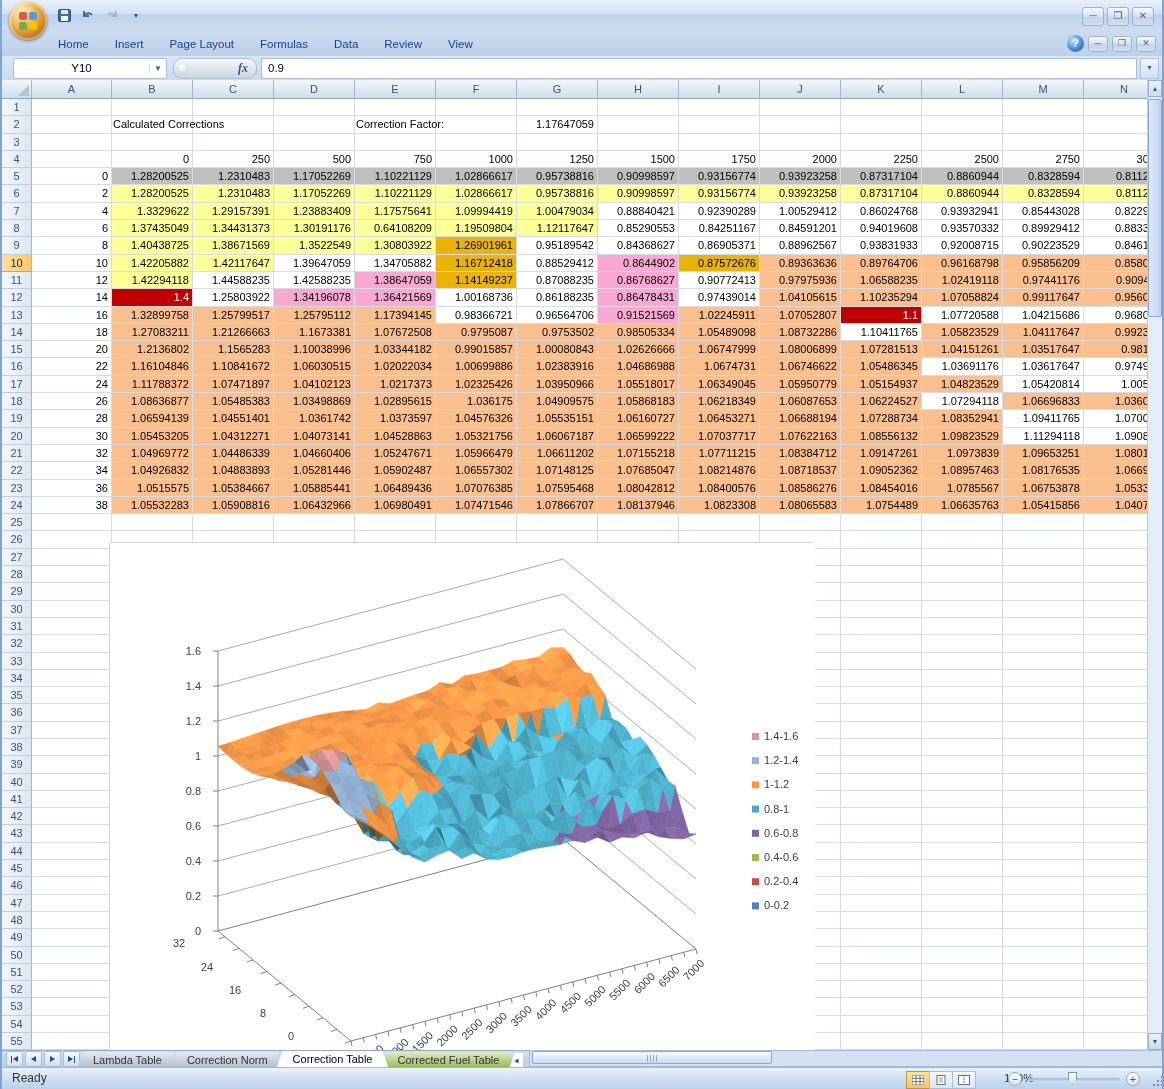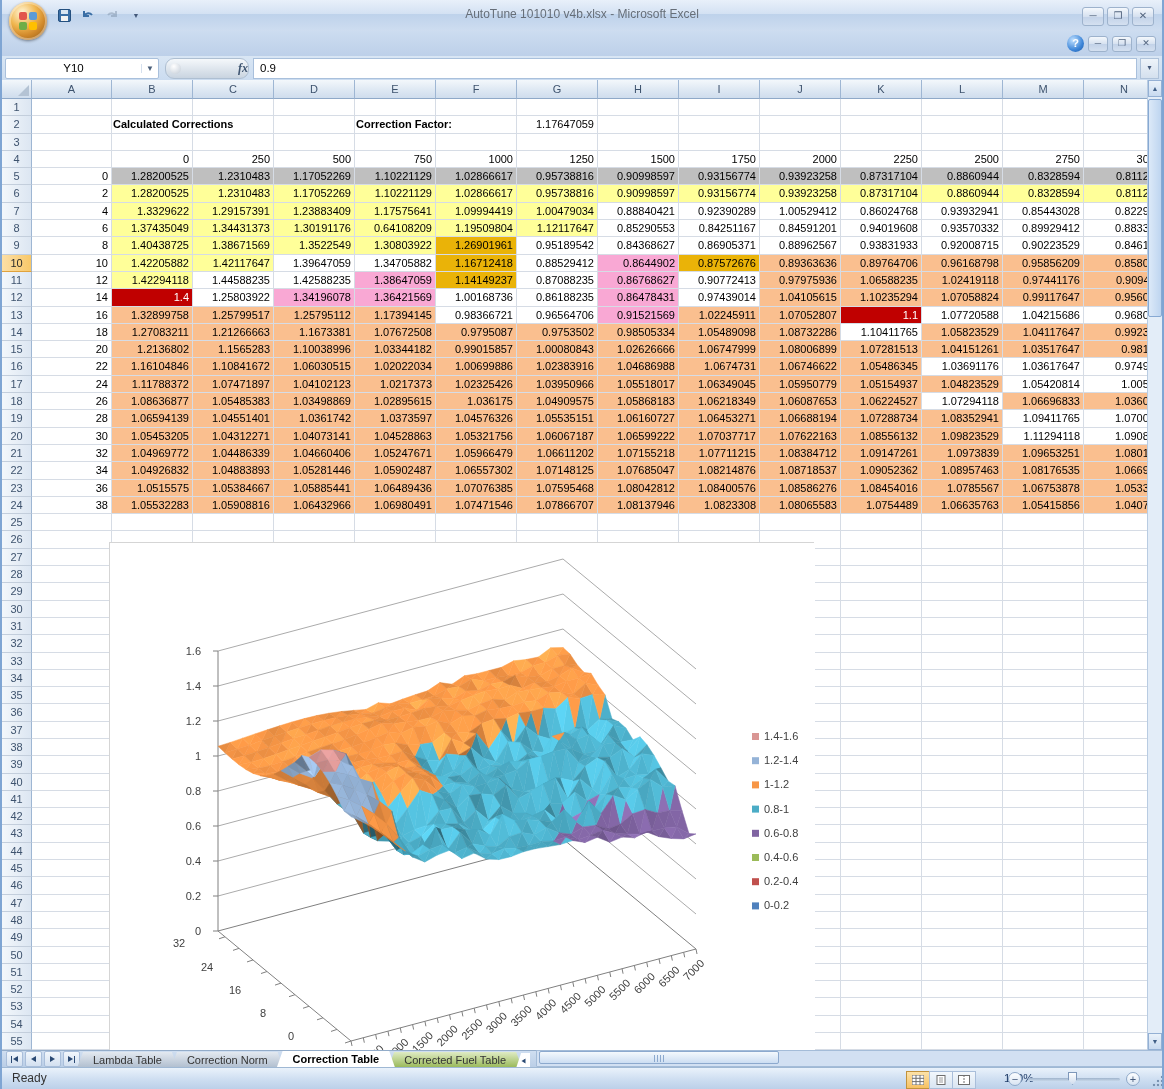--- a/index.html
+++ b/index.html
@@ -15,56 +15,56 @@
   #winbtns{position:absolute;right:8px;top:7px;display:flex;gap:3px;}
   .wbtn{width:20px;height:17px;border:1px solid #9DB2CC;border-radius:3px;background:linear-gradient(#F4F8FC,#D6E1F0 50%,#C2D2E8 51%,#D4E0F0);color:#53657F;font-size:10px;line-height:15px;text-align:center;}
   
   #ribbonrow{position:absolute;left:0;top:31px;width:100%;height:25px;background:linear-gradient(#CCDCF0,#BDD0E9);border-bottom:1px solid #9FB9DA;}
   #rtabs{position:absolute;left:56px;top:0;height:25px;display:flex;align-items:center;gap:26px;font-size:11.5px;color:#15428B;}
   #rright{position:absolute;right:6px;top:4px;display:flex;align-items:center;gap:4px;}
   #helpbtn{width:17px;height:17px;border-radius:50%;background:radial-gradient(circle at 35% 30%,#BFE0FF,#3E86D8 60%,#1A5AAB);color:#fff;font-size:11px;font-weight:bold;text-align:center;line-height:17px;}
   .wbtn.sm{width:18px;height:14px;line-height:12px;font-size:9px;}
   
   #fbar{position:absolute;left:0;top:56px;width:100%;height:24px;background:linear-gradient(#D9E6F4,#CBDCF0);border-bottom:1px solid #A3BBD8;display:flex;align-items:center;}
-  #namebox{margin-left:3px;width:152px;height:19px;background:#fff;border:1px solid #A9C0DC;border-radius:2px;display:flex;align-items:center;}
+  #namebox{margin-left:11px;width:152px;height:19px;background:#fff;border:1px solid #A9C0DC;border-radius:2px;display:flex;align-items:center;}
   #namebox .nm{flex:1;text-align:center;font-size:11.5px;color:#000;}
   #namebox .arr{width:16px;font-size:8px;color:#4A5F7A;text-align:center;border-left:1px solid #D5E0EE;}
   #fxpill{margin-left:6px;width:82px;height:19px;border-radius:9px;background:linear-gradient(#F5F8FB,#C9D4E0);border:1px solid #AEBFD2;display:flex;align-items:center;}
   #fxpill .dot{width:11px;height:11px;margin-left:4px;border-radius:50%;background:radial-gradient(circle at 35% 30%,#fff,#C2CBD6);}
-  #fxpill .fx{margin-left:auto;font-family:"Liberation Serif",serif;font-style:italic;font-weight:bold;font-size:12px;color:#3F5571;}
+  #fxpill .fx{margin-left:auto;margin-right:8px;font-family:"Liberation Serif",serif;font-style:italic;font-weight:bold;font-size:12px;color:#3F5571;}
   #finput{flex:1;height:19px;background:#fff;border:1px solid #A9C0DC;margin-left:4px;font-size:11.5px;line-height:19px;padding-left:6px;color:#000;}
   #fchev{width:17px;height:19px;margin:0 3px;background:linear-gradient(#EEF4FA,#D4E0EE);border:1px solid #AEC2DA;text-align:center;font-size:8px;color:#44597A;line-height:17px;}
   
   #gridwrap{position:absolute;left:0;top:80px;width:1150px;height:970px;overflow:hidden;background:#fff;z-index:1;}
   #grid{display:grid;grid-template-columns:30px 80px repeat(13,81px);grid-auto-rows:17.3px;grid-template-rows:19px;}
   .hc{box-sizing:border-box;background:linear-gradient(#F3F7FB,#DEE8F3 55%,#CFDDED);border-right:1px solid #9EB6D3;border-bottom:1px solid #8FA9C8;font-size:11px;color:#3E536E;text-align:center;line-height:18px;overflow:hidden;}
   .rh{box-sizing:border-box;background:linear-gradient(90deg,#F3F7FB,#DCE6F2);border-right:1px solid #9EB6D3;border-bottom:1px solid #C3CEDC;font-size:11px;color:#3E536E;text-align:center;line-height:17px;overflow:hidden;}
   .rh.sel{background:linear-gradient(90deg,#FCDFA6,#F8C869);border-bottom:1px solid #E0A23C;color:#2A2A2A;}
   .cell{box-sizing:border-box;border-right:1px solid #D6DCE5;border-bottom:1px solid #D6DCE5;font-size:11px;color:#000;line-height:16px;padding:0 3px 0 1px;overflow:hidden;white-space:nowrap;background:#fff;}
   .cell.num{text-align:right;}
-  .cell.txt{overflow:visible;position:relative;z-index:2;background:transparent;font-weight:bold;}
+  .cell.txt{overflow:visible;position:relative;z-index:2;background:transparent;}
   .f-g{background:#BFBFBF}.f-y{background:#FFFF99}.f-o{background:#FABF8F}
   .f-l{background:#eab308}.f-p{background:#f9a8d4}.f-r{background:#C00000;color:#fff}
   .corner{position:relative;}
   .corner:after{content:"";position:absolute;right:2px;bottom:2px;border-left:11px solid transparent;border-bottom:11px solid #B4C3D4;}
   
   #chart{position:absolute;left:107px;top:542px;width:705px;height:508px;background:#fff;border:1px solid #D5D5D5;z-index:5;box-sizing:border-box;}
   
   #vscroll{position:absolute;right:0;top:80px;width:14px;height:970px;background:#E3EDF8;border-left:1px solid #B9CCE2;z-index:6;}
   .sbtn{position:absolute;left:0;width:14px;height:17px;background:linear-gradient(#EAF2FA,#C8DAF0);border:1px solid #94B0D4;box-sizing:border-box;color:#3F5E86;font-size:7px;text-align:center;line-height:15px;}
   #vthumb{position:absolute;left:0;top:19px;width:14px;height:218px;background:linear-gradient(90deg,#DCE9F8,#BED5F0);border:1px solid #87A9D3;border-radius:2px;box-sizing:border-box;}
   
   #tabbar{position:absolute;left:0;top:1050px;width:1164px;height:17px;background:linear-gradient(#CFDEF0,#B9CDE6);border-top:1px solid #93ACC9;z-index:10;display:flex;align-items:flex-end;}
   #tabnav{display:flex;align-items:center;gap:2px;padding:0 4px 1px 4px;}
   .nbtn{width:15px;height:14px;border-radius:2px;background:linear-gradient(#F2F7FC,#D3E0F0);border:1px solid #A9BEDA;display:flex;align-items:center;justify-content:center;gap:1px;}
   .tri-l{width:0;height:0;border-top:3.5px solid transparent;border-bottom:3.5px solid transparent;border-right:5px solid #2B4A74;}
   .tri-r{width:0;height:0;border-top:3.5px solid transparent;border-bottom:3.5px solid transparent;border-left:5px solid #2B4A74;}
   .nbar{width:1.5px;height:7px;background:#2B4A74;}
   .sheettab{height:16px;line-height:16px;padding:0 16px;font-size:11px;color:#333;clip-path:polygon(6px 0,calc(100% - 6px) 0,100% 100%,0 100%);margin-left:-7px;background:linear-gradient(#E3E9F0,#AFBDCE);white-space:nowrap;}
-  .sheettab.active{background:#FFFFFF;font-weight:bold;color:#000;height:17px;line-height:17px;z-index:3;}
+  .sheettab.active{background:#FFFFFF;font-weight:normal;color:#000;height:17px;line-height:17px;z-index:3;}
   .sheettab.green{background:linear-gradient(#DFEBC4,#97B755);}
   #tabstub{width:14px;height:15px;background:#fff;clip-path:polygon(5px 0,100% 0,100% 100%,0 100%);margin-left:-6px;display:flex;align-items:center;justify-content:center;}
   #hscroll{flex:1;height:15px;margin:0 2px 1px 6px;background:#D2E0F2;border:1px solid #A4BCD8;position:relative;border-radius:1px;}
   #hthumb{position:absolute;left:2px;top:0px;width:240px;height:13px;background:linear-gradient(#F4F9FD,#CCDDF2);border:1px solid #8CA9CE;border-radius:2px;box-sizing:border-box;}
   #hthumb:after{content:"";position:absolute;left:50%;top:3px;margin-left:-5px;width:10px;height:7px;background:repeating-linear-gradient(90deg,#8CA9CE 0,#8CA9CE 1px,transparent 1px,transparent 3px);}
   
   #statusbar{position:absolute;left:0;top:1067px;width:1164px;height:22px;background:linear-gradient(#EAF2FB,#CBDCF0 60%,#BCD0E9);border-top:1px solid #9FB8D4;z-index:10;box-sizing:border-box;}
   #ready{position:absolute;left:10px;top:3px;font-size:12px;color:#333;}
   #viewbtns{position:absolute;left:905px;top:3px;display:flex;}
   .vbtn{width:22px;height:16px;border:1px solid #A9BEDA;margin-left:-1px;background:linear-gradient(#F2F7FC,#D9E5F2);display:flex;align-items:center;justify-content:center;}
@@ -104,29 +104,37 @@
           </svg>
       </span>
       <span class="qbtn dis">
         <svg width="14" height="12" viewBox="0 0 14 12">
             <path d="M11 2 L11 7 L6 7" fill="none" stroke="#7B8EA5" stroke-width="2"></path>
             <path d="M11 7 C9 3.5 5 3.5 3 6" fill="none" stroke="#7B8EA5" stroke-width="2"></path>
           </svg>
       </span>
       <span class="qbtn" style="font-size:7px;color:#44597A;">▼</span>
     </div>
-    <div id="title-text">AutoTune 101010 v4b.xlsx - Microsoft Excel</div>
     <div id="winbtns">
       <div class="wbtn">─</div>
       <div class="wbtn">❐</div>
       <div class="wbtn">✕</div>
     </div>
   </div>
 
   <div id="ribbonrow">
+    <div id="rtabs">
+      <span>Home</span>
+      <span>Insert</span>
+      <span>Page Layout</span>
+      <span>Formulas</span>
+      <span>Data</span>
+      <span>Review</span>
+      <span>View</span>
+    </div>
     <div id="rright">
       <div id="helpbtn">?</div>
       <div class="wbtn sm">─</div>
       <div class="wbtn sm">❐</div>
       <div class="wbtn sm">✕</div>
     </div>
   </div>
 
   <div id="fbar">
     <div id="namebox">

